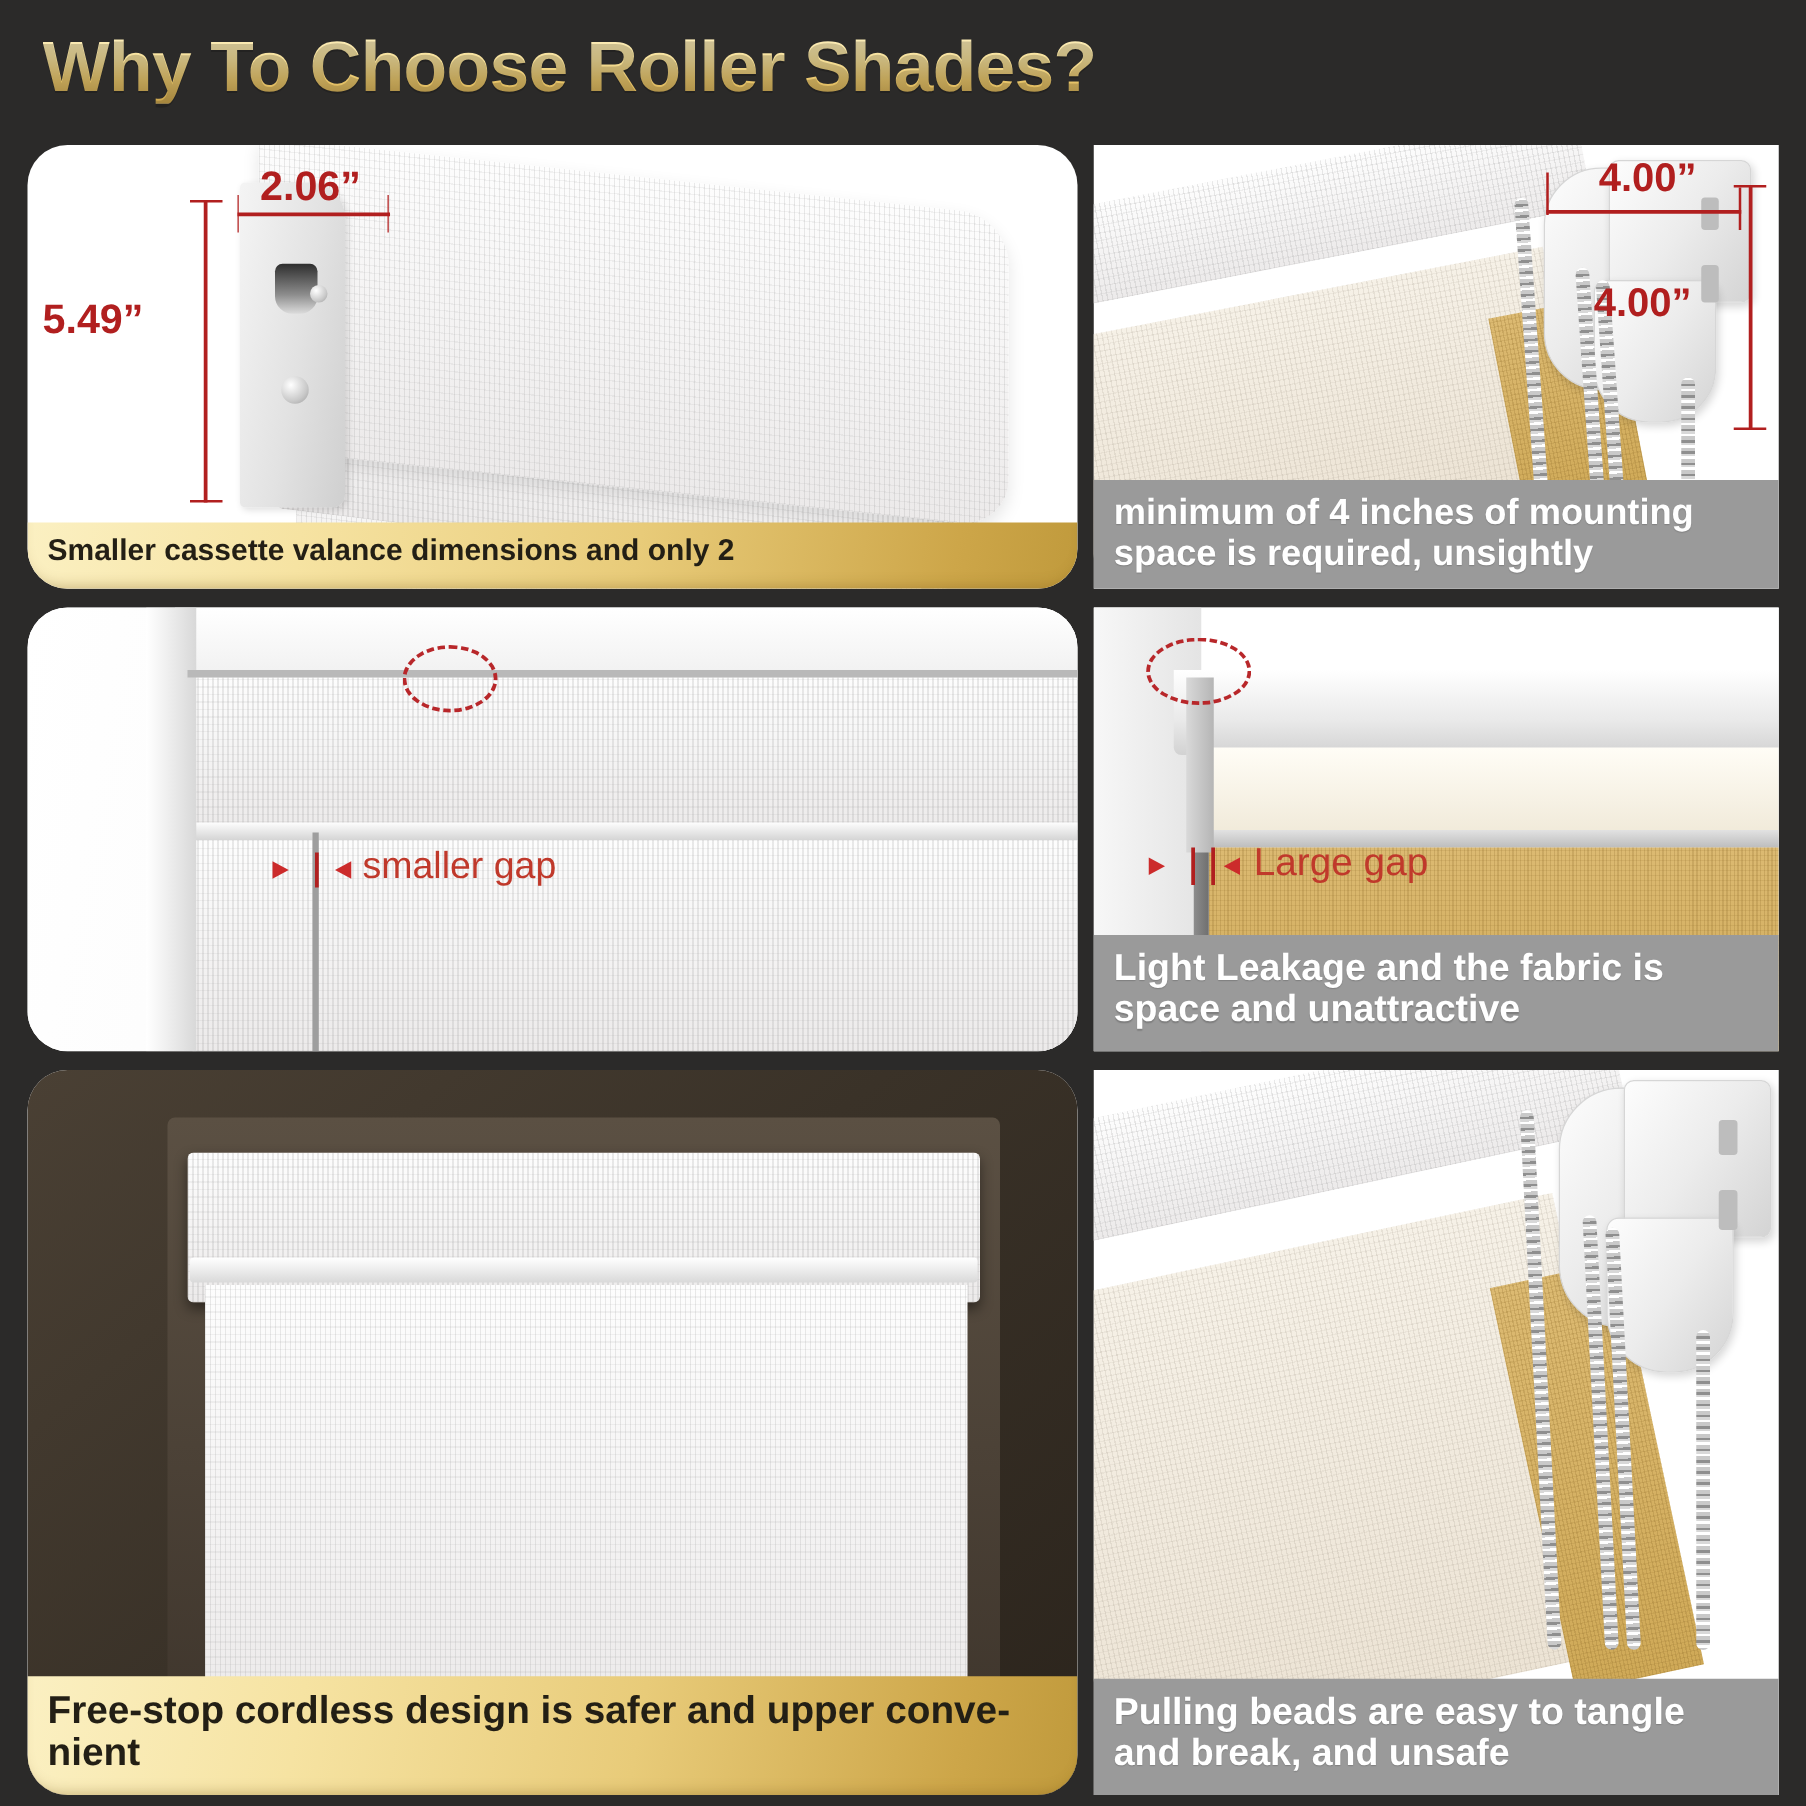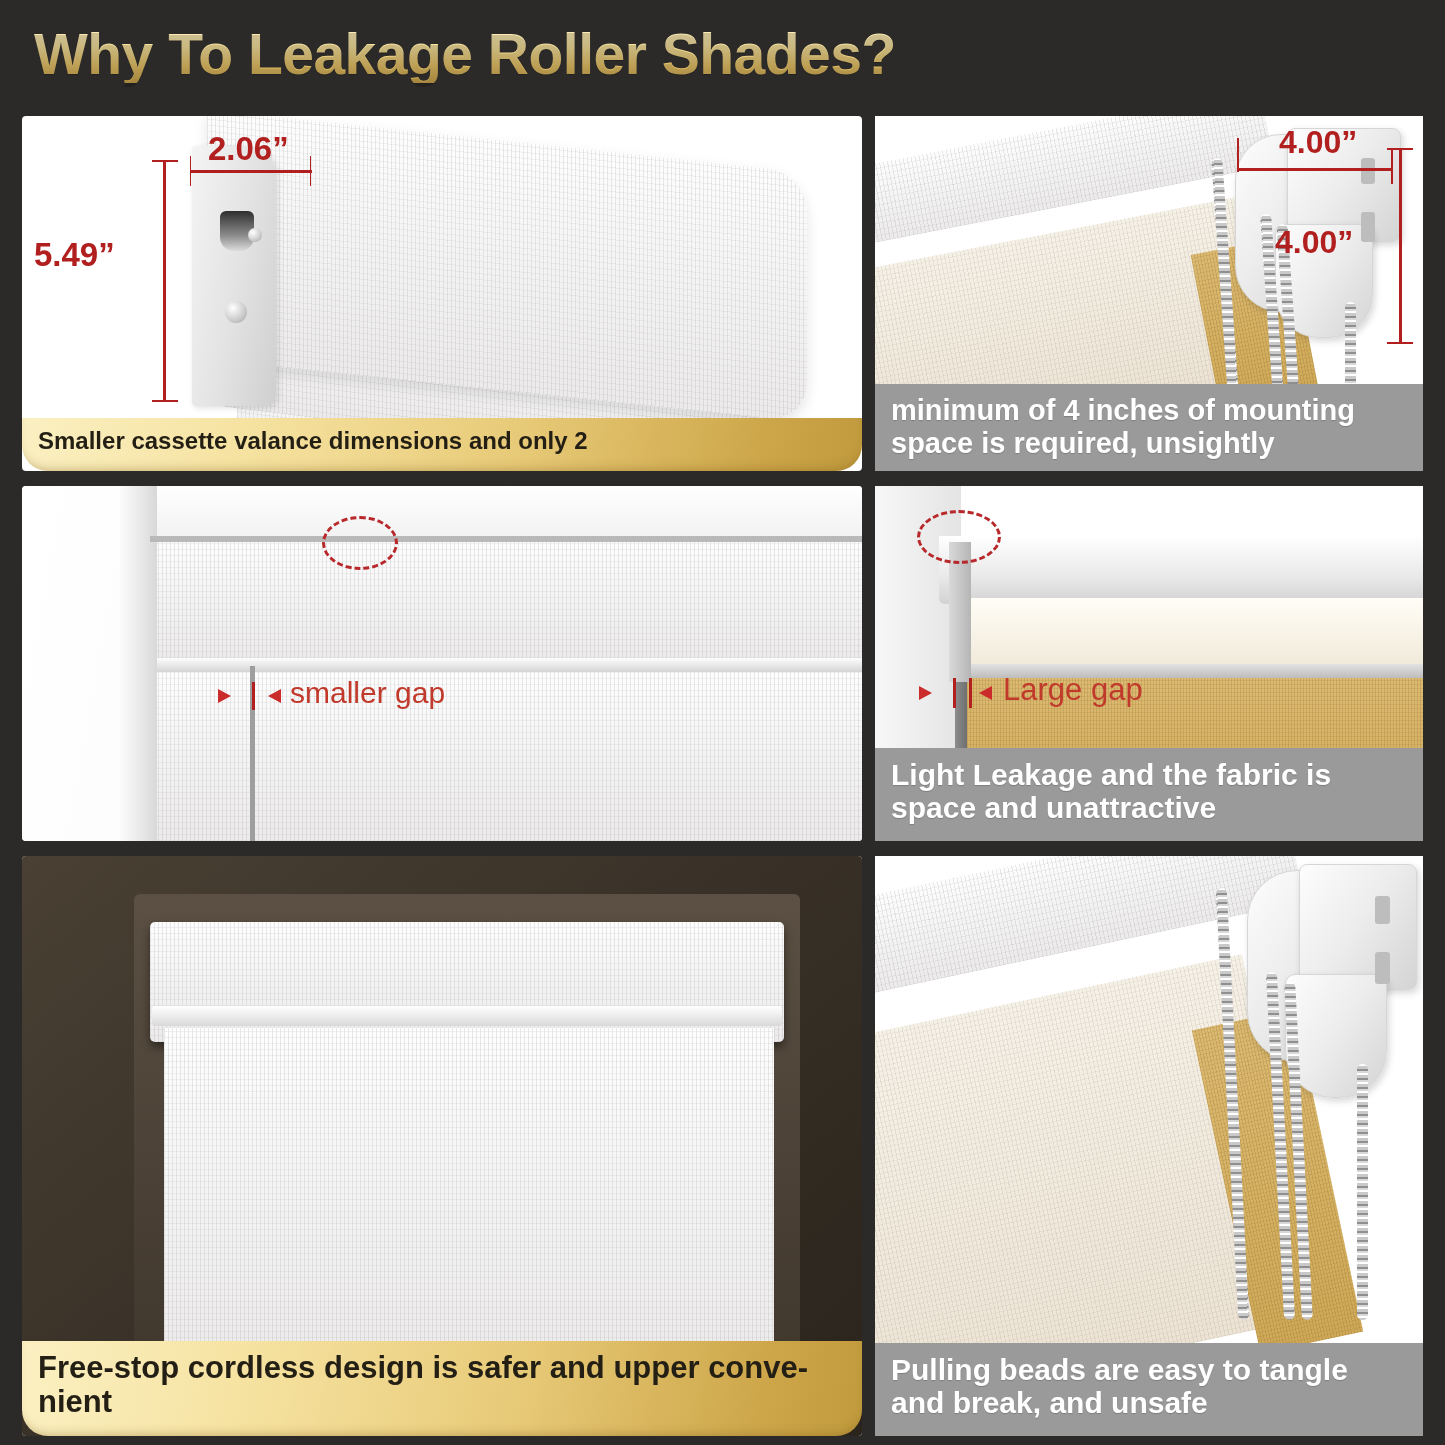--- a/index.html
+++ b/index.html
@@ -26,21 +26,21 @@
     -webkit-background-clip:text;background-clip:text;
     -webkit-text-fill-color:transparent;color:#eacd7e;
     text-shadow:0 1px 0 rgba(0,0,0,.18);
     white-space:nowrap;
   }
 
   
   .grid{position:absolute;left:0;top:108px;width:1445px;height:1337px;}
 
   .panel{position:absolute;overflow:hidden;background:#fff;}
-  .panel.pos{border-radius:4px;}                 
+  .panel.pos{border-radius:32px;}                 
   .panel.neg{border-radius:0;}                    
 
   .photo{position:absolute;left:0;top:0;right:0;bottom:0;overflow:hidden;}
 
   
   .cap{
     position:absolute;left:0;right:0;bottom:0;
     box-sizing:border-box;
     padding:10px 14px 16px 16px;
     font-weight:bold;
@@ -175,21 +175,21 @@
     position:absolute;left:414px;top:566px;width:26px;height:74px;
     background:linear-gradient(180deg,#f0c5ab,#e3b097);border-radius:14px;
     transform:rotate(-12deg);
   }
   #p5 .grab{position:absolute;left:436px;top:512px;width:34px;height:22px;background:#9fb7c9;border-radius:4px;}
 </style>
 </head>
 <body>
 
 <div class="title-wrap">
-  <div class="title">Why To Leakage Roller Shades?</div>
+  <div class="title">Why To Choose Roller Shades?</div>
 </div>
 
 <div class="grid">
 
   <div class="panel pos" id="p1" style="left:22px;top:8px;width:840px;height:355px;">
     <div class="photo">
       <div class="tail wtex"></div>
       <div class="body2 wtex"></div>
       <div class="body wtex"></div>
       <div class="bracket"></div>

